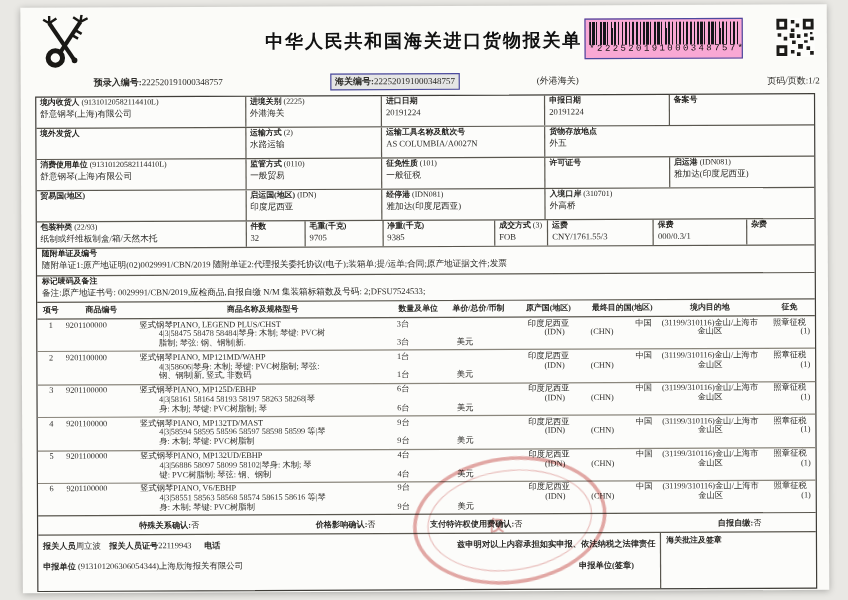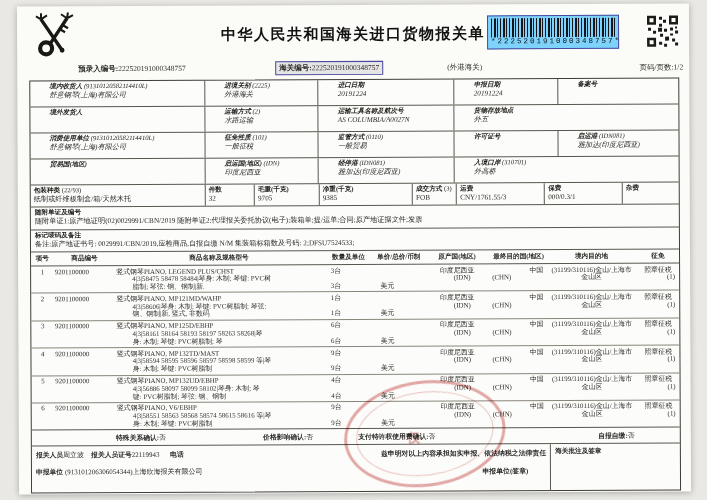--- a/index.html
+++ b/index.html
@@ -6,37 +6,37 @@
   body{width:707px;height:500px;background:#e9e8e4;overflow:hidden;position:relative;
        font-family:"Liberation Serif","DejaVu Serif",serif;color:#2b2a27;}
   .paper{position:absolute;left:18px;top:5px;width:672px;height:488px;background:#fbfbf8;
          transform:rotate(-0.25deg);box-shadow:0 1px 6px rgba(0,0,0,.28);}
   
   .hdr{position:relative;height:56px;}
   .emblem{position:absolute;left:16px;top:6px;width:42px;height:46px;}
   .title{position:absolute;left:50%;top:20px;transform:translateX(-50%);white-space:nowrap;
          font-size:15px;font-weight:700;letter-spacing:1.5px;color:#111;}
   .barcode-box{position:absolute;right:70px;top:11px;width:132px;height:34px;
-         border:1.5px solid #4b4a9e;padding:2px 3px 1px;box-sizing:border-box;background:#7dd3fc;}
+         border:1.5px solid #4b4a9e;padding:2px 3px 1px;box-sizing:border-box;background:#f9a8d4;}
   .bars{height:19px;background:repeating-linear-gradient(90deg,#15151a 0 1.4px,transparent 1.4px 2.6px,
         #15151a 2.6px 4.6px,transparent 4.6px 6px,#15151a 6px 6.8px,transparent 6.8px 9px);}
   .bars-num{font-family:"Liberation Mono","DejaVu Sans Mono",monospace;font-size:7.5px;
         letter-spacing:2px;text-align:center;color:#111;line-height:9px;}
   .qr{position:absolute;right:10px;top:11px;width:33px;height:33px;}
   
   .meta{position:relative;height:17px;font-size:7.5px;}
   .meta b{font-weight:700;}
   .m-pre{position:absolute;left:14px;top:2px;margin-left:47px;}
   .m-cus{position:absolute;left:258px;top:0px;border:1.2px solid #4b4a9e;padding:1px 3px;background:#e5e5e5;}
   .m-port{position:absolute;left:430px;top:2px;}
   .m-page{position:absolute;right:6px;top:3px;}
   
   .tbl{margin:1px 10px 0 12px;border:1.3px solid #3f3d38;background:#fcfcfa;}
   .frow{display:grid;grid-template-columns:27% 17.5% 21% 16% 18.5%;border-bottom:1px solid #5a574f;}
-  .fcell{border-right:1px solid #5a574f;padding:1px 19px;height:25px;box-sizing:border-box;overflow:hidden;font-style:italic;}
+  .fcell{border-right:1px solid #5a574f;padding:1px 3px;height:25px;box-sizing:border-box;overflow:hidden;}
   .fcell:last-child,.wcell:last-child{border-right:none;}
   .lab{font-size:6.6px;font-weight:700;color:#1e1d1a;line-height:8.5px;white-space:nowrap;}
   .lab .code{font-weight:400;}
   .val{font-size:7.2px;line-height:9px;white-space:nowrap;}
   .wrow{display:grid;grid-template-columns:27% 7.6% 10% 14.4% 6.8% 13.6% 12% 8.6%;border-bottom:1px solid #5a574f;}
   .wcell{border-right:1px solid #5a574f;padding:1px 3px;height:21px;box-sizing:border-box;overflow:hidden;}
   .wide{border-bottom:1px solid #5a574f;padding:1px 4px;box-sizing:border-box;}
   .wide .val{white-space:normal;}
   .docs{height:23px;} .marks{height:22px;}
   
@@ -180,26 +180,26 @@
           <div class="val">外五</div>
         </div>
     </div>
 
     <div class="frow">
       <div class="fcell">
           <div class="lab"><span>消费使用单位</span> <span class="code">(91310120582114410L)</span></div>
           <div class="val">舒意钢琴(上海)有限公司</div>
         </div>
       <div class="fcell">
+          <div class="lab"><span>监管方式</span> <span class="code">(0110)</span></div>
+          <div class="val">一般贸易</div>
+        </div>
+      <div class="fcell">
           <div class="lab"><span>征免性质</span> <span class="code">(101)</span></div>
           <div class="val">一般征税</div>
-        </div>
-      <div class="fcell">
-          <div class="lab"><span>监管方式</span> <span class="code">(0110)</span></div>
-          <div class="val">一般贸易</div>
         </div>
       <div class="fcell">
           <div class="lab"><span>许可证号</span></div>
           <div class="val"></div>
         </div>
       <div class="fcell">
           <div class="lab"><span>启运港</span> <span class="code">(IDN081)</span></div>
           <div class="val">雅加达(印度尼西亚)</div>
         </div>
     </div>

